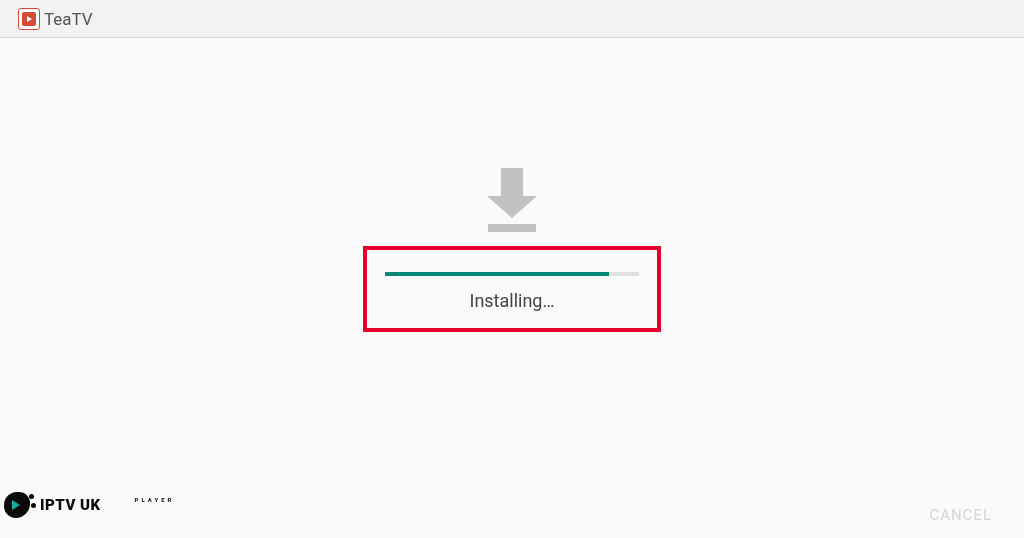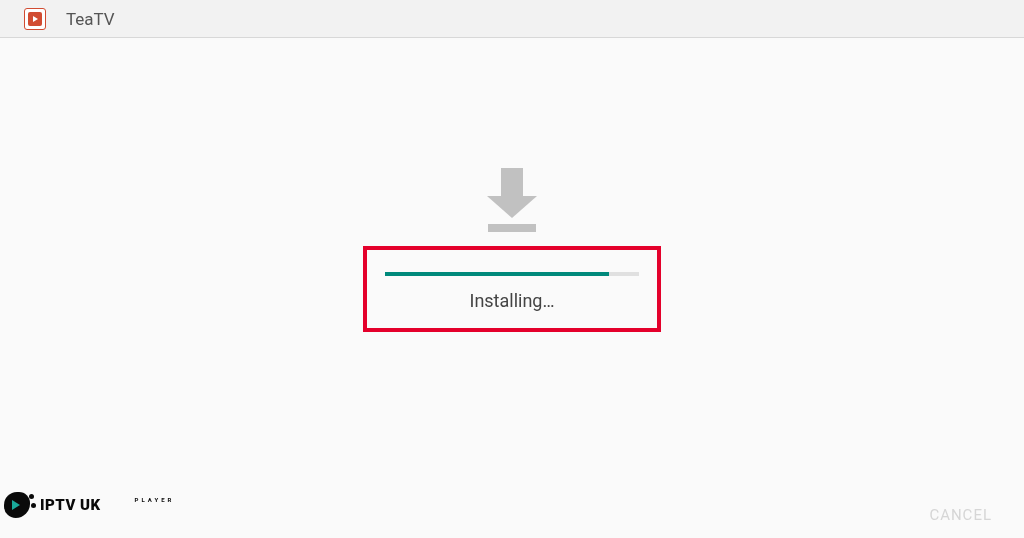--- a/index.html
+++ b/index.html
@@ -14,22 +14,22 @@
       font-family: Roboto, Arial, sans-serif;
       position: relative;
       overflow: hidden;
     }
     .header {
       height: 38px;
       background: #f2f2f2;
       border-bottom: 1px solid #d8d8d8;
       display: flex;
       align-items: center;
-      padding-left: 24px;
-      gap: 20px;
+      padding-left: 18px;
+      gap: 4px;
     }
     .app-icon {
       width: 22px;
       height: 22px;
       background: #fff;
       border: 1px solid #d14c32;
       border-radius: 3px;
       display: flex;
       align-items: center;
       justify-content: center;

